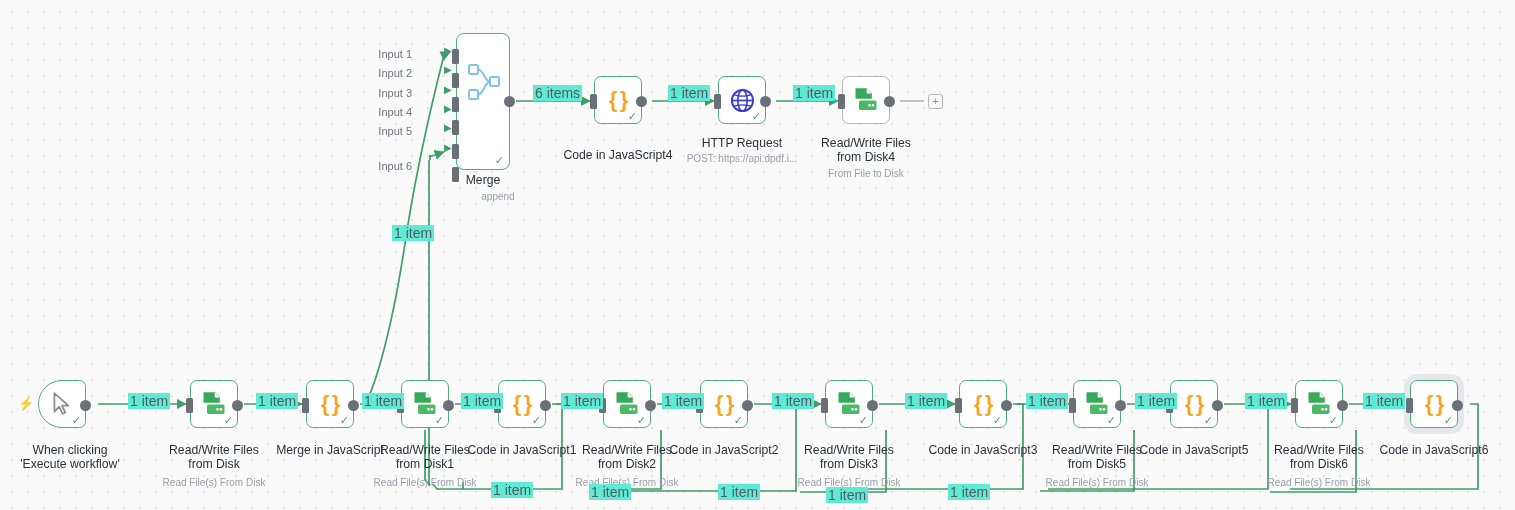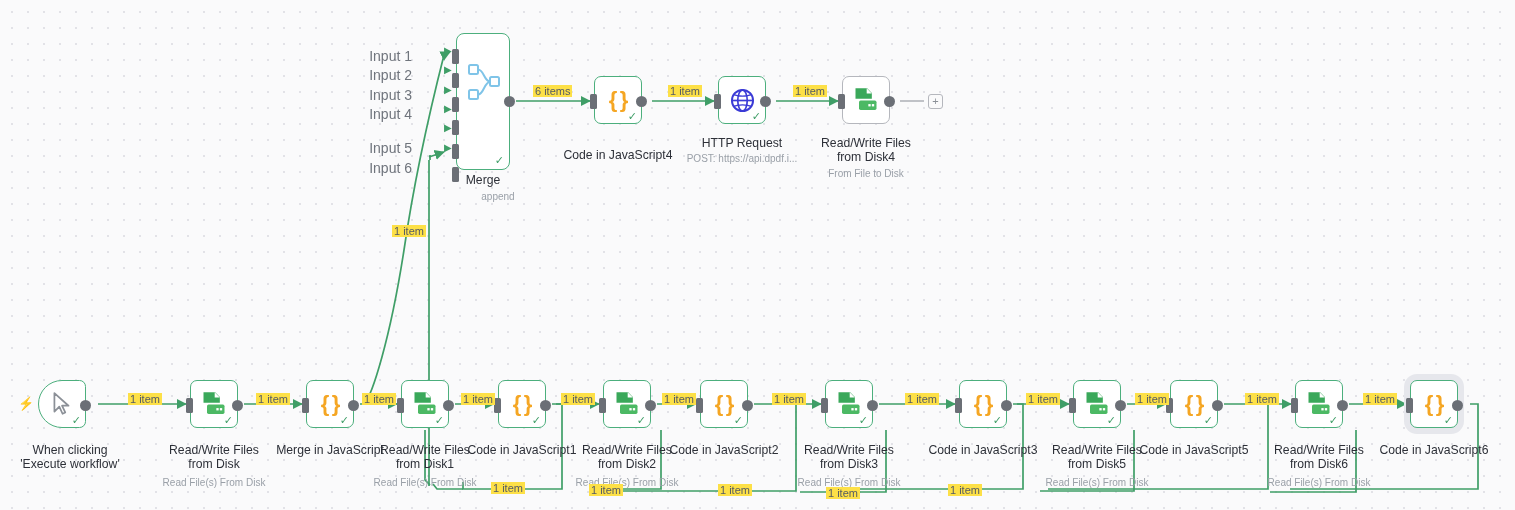--- a/index.html
+++ b/index.html
@@ -41,25 +41,25 @@
   .nlabel {
     position:absolute; z-index:6; text-align:center;
     font-size:12.2px; color:#2d3038; line-height:14.5px;
     white-space:nowrap; pointer-events:none;
   }
   .nsub {
     position:absolute; z-index:5; text-align:center;
     font-size:10px; color:#9aa0a8; line-height:12px; white-space:nowrap;
   }
   .wlabel {
-    position:absolute; z-index:7; font-size:11px; color:#555b63;
-    background:#fde047; padding:0 2px; white-space:nowrap;
+    position:absolute; z-index:7; font-size:14px; color:#555b63;
+    background:#5eead4; padding:0 2px; white-space:nowrap;
   }
   .inlabel {
-    position:absolute; z-index:7; font-size:14px; color:#6f747c;
+    position:absolute; z-index:7; font-size:11px; color:#6f747c;
     white-space:nowrap; text-align:right;
   }
 
   
   .mergenode {
     position:absolute; left:456px; top:33px; width:54px; height:137px;
     background:#fff; border:1.6px solid #4caf7d; border-radius:8px; z-index:4;
   }
   .mergenode .check { position:absolute; right:5px; bottom:2px; color:#3f9e67; font-size:11px; }
   .mport {
@@ -151,21 +151,21 @@
     <div class="check">✓</div>
     <div class="port out" style="right:-6px;top:62px"></div>
   </div>
   <div class="nlabel" style="left:433px;top:173px;width:100px">Merge</div>
   <div class="nsub" style="left:448px;top:191px;width:100px">append</div>
 
   <div class="inlabel" style="left:362px;top:48px;width:50px">Input 1</div>
   <div class="inlabel" style="left:362px;top:67px;width:50px">Input 2</div>
   <div class="inlabel" style="left:362px;top:87px;width:50px">Input 3</div>
   <div class="inlabel" style="left:362px;top:106px;width:50px">Input 4</div>
-  <div class="inlabel" style="left:362px;top:140px;width:50px">Input 5</div>
+  <div class="inlabel" style="left:362px;top:125px;width:50px">Input 5</div>
   <div class="inlabel" style="left:362px;top:160px;width:50px">Input 6</div>
   <div class="marrow" style="left:444px;top:45px">▶</div>
   <div class="marrow" style="left:444px;top:64px">▶</div>
   <div class="marrow" style="left:444px;top:84px">▶</div>
   <div class="marrow" style="left:444px;top:103px">▶</div>
   <div class="marrow" style="left:444px;top:122px">▶</div>
   <div class="marrow" style="left:444px;top:142px">▶</div>
 
   <div class="bolt" style="left:18px;top:396px">⚡</div>
   <div class="node trigger" style="left:38px;top:380px">

